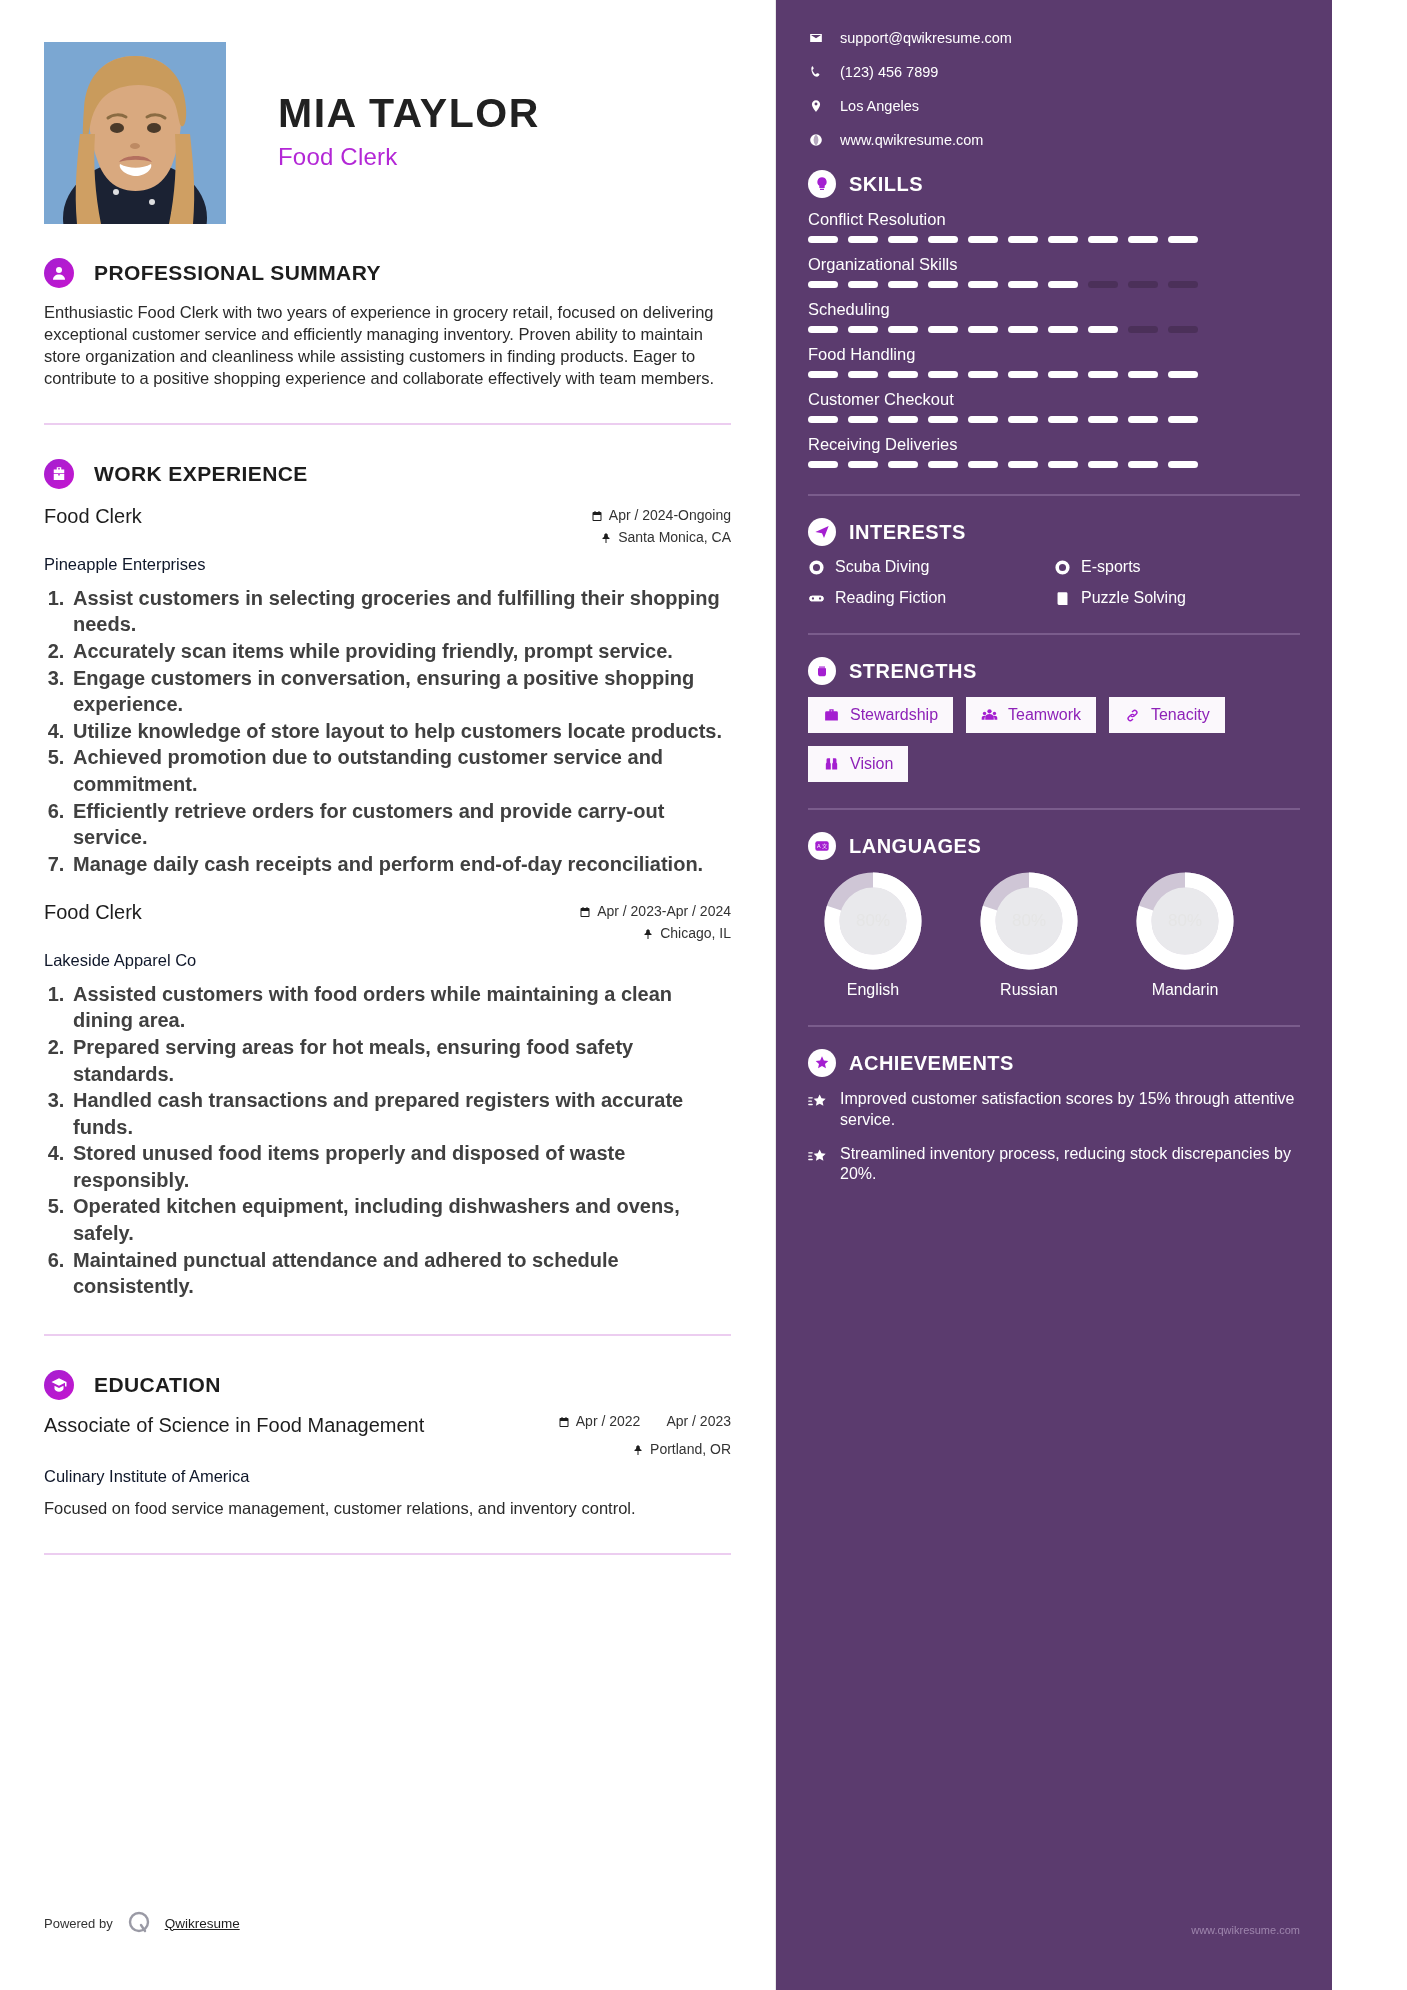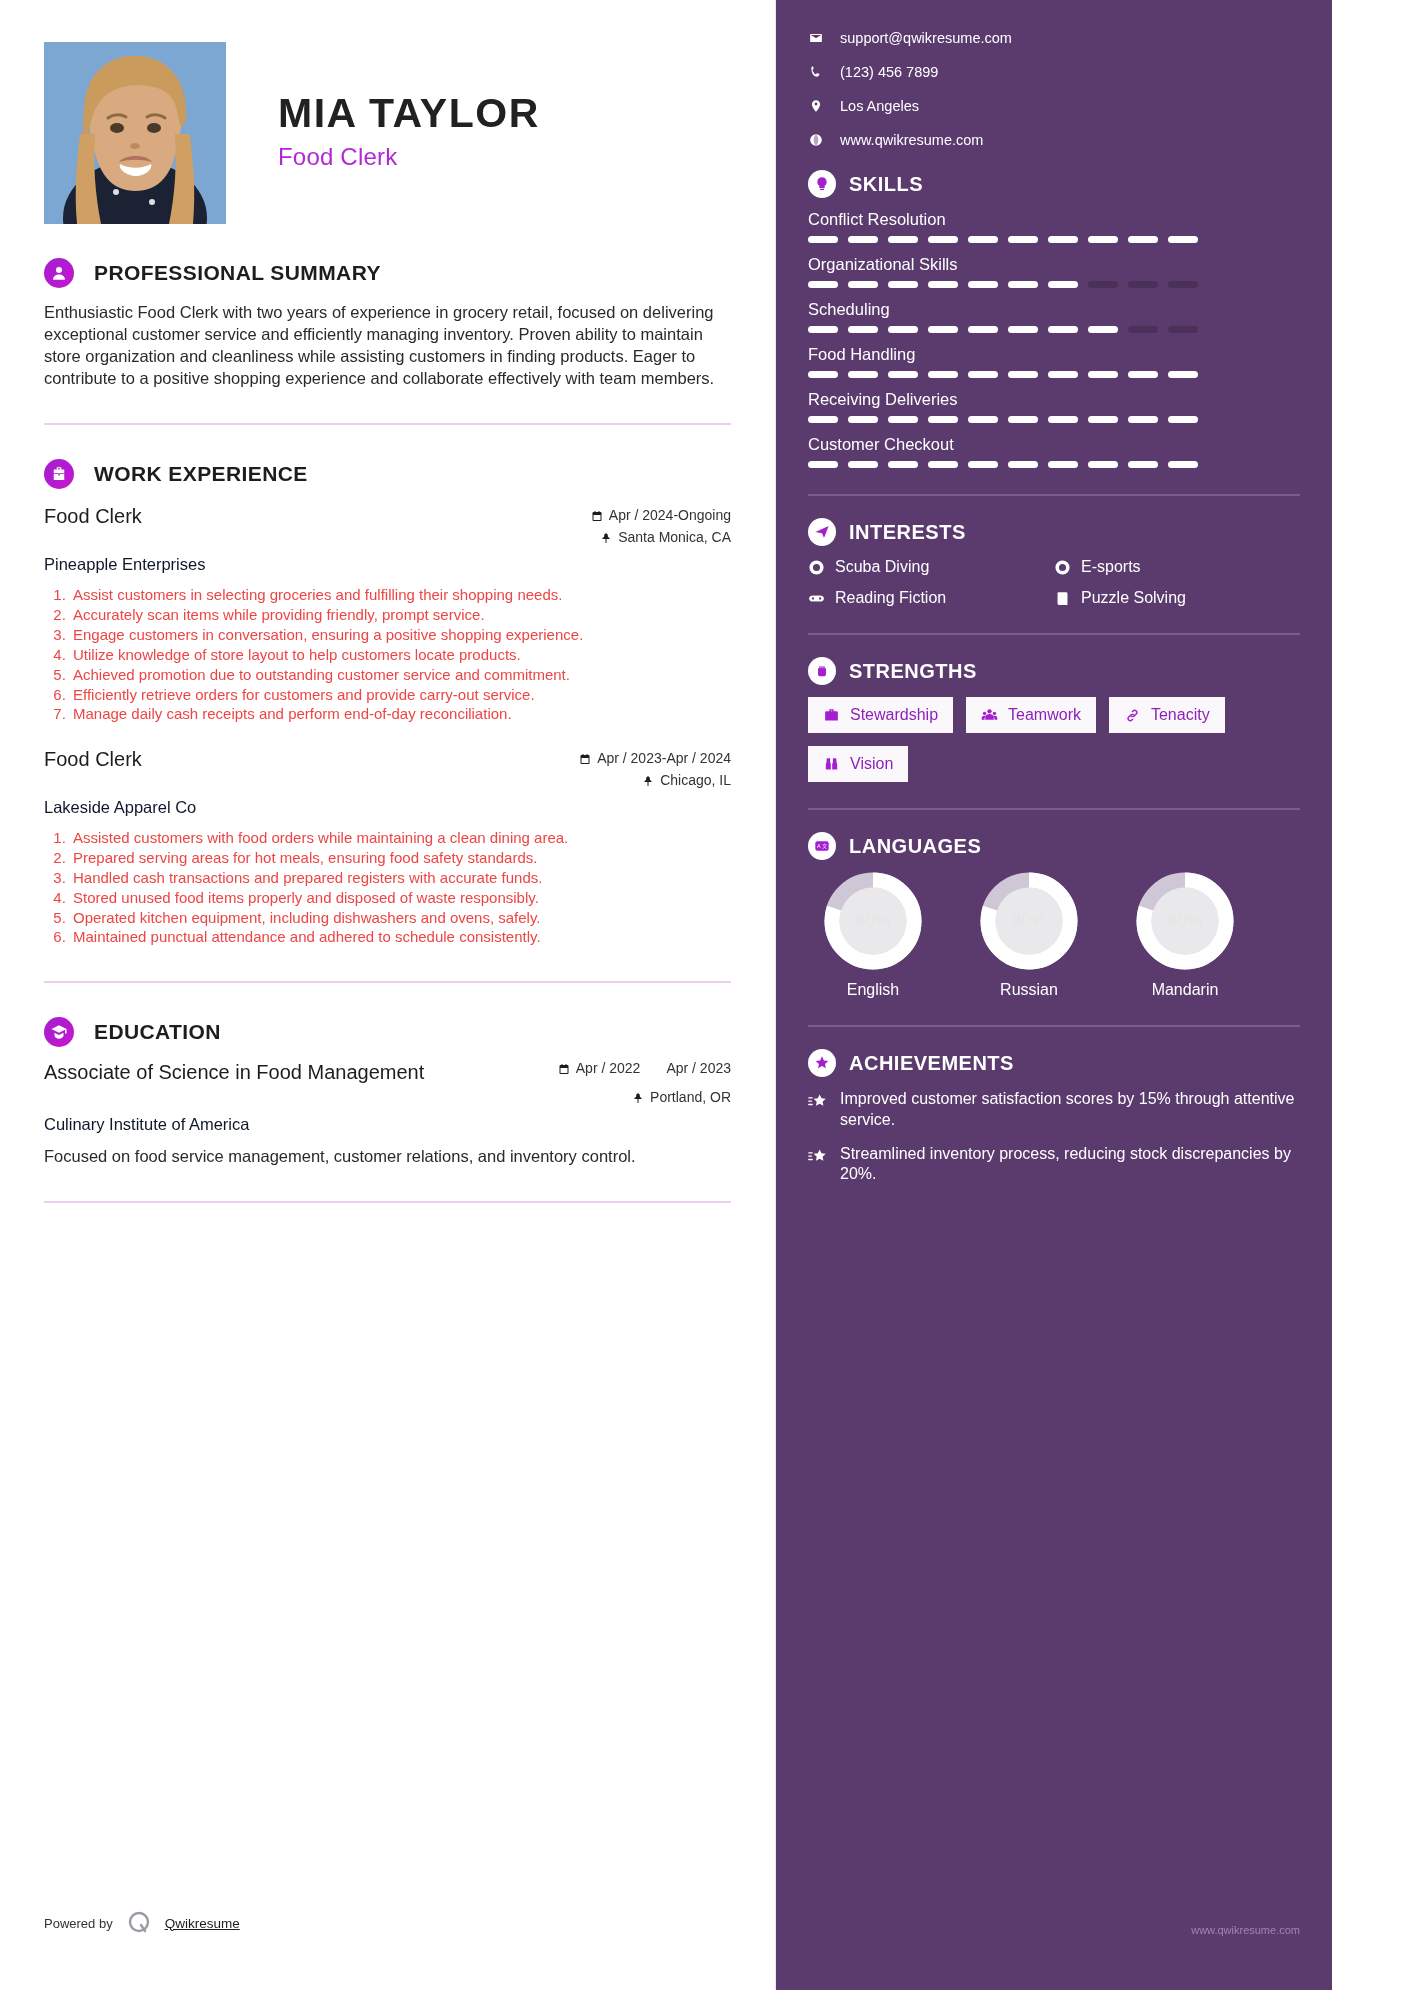--- a/index.html
+++ b/index.html
@@ -53,21 +53,21 @@
 
   .hr { height:2px; background:#eccdf0; margin:34px 0 0 0; }
 
   .job { margin-top:16px; }
   .job-top { display:flex; justify-content:space-between; align-items:flex-start; }
   .job-title { font-size:20px; color:#1d1d1d; }
   .job-meta { text-align:right; font-size:14px; color:#333; line-height:1.55;}
   .job-meta .ln { display:flex; align-items:center; justify-content:flex-end; gap:6px; white-space:nowrap;}
   .job-meta svg { width:12px; height:12px; fill:#1d1d1d; flex:0 0 auto;}
   .job-company { font-size:16.5px; color:#0f172a; margin-top:6px; }
-  ol.bullets { margin:11px 0 0 26px; font-size:15px; line-height:1.33; color:#ef4444;}
+  ol.bullets { margin:11px 0 0 26px; font-size:20px; line-height:1.33; color:#404040;font-weight:bold;}
   ol.bullets li { padding-left:3px; margin-bottom:0; }
 
   .edu-title { font-size:20px; color:#1d1d1d; line-height:1.2; max-width:430px;}
   .edu-meta-dates { display:flex; align-items:flex-start; gap:6px; font-size:14px; line-height:1.25;}
   .edu-dates-pair { display:flex; gap:26px; }
   .edu-desc { font-size:16.5px; line-height:1.34; color:#2a2a2a; margin-top:11px;}
 
   .footer {
     position:absolute; left:44px; bottom:54px;
     display:flex; align-items:center; gap:13px;
@@ -406,36 +406,36 @@
             <span class="dash"></span>
             <span class="dash"></span>
             <span class="dash"></span>
             <span class="dash"></span>
             <span class="dash"></span>
             <span class="dash"></span>
             <span class="dash"></span>
           </div>
         </div>
         <div class="skill">
+          <div class="skill-name">Customer Checkout</div>
+          <div class="dashes">
+            <span class="dash"></span>
+            <span class="dash"></span>
+            <span class="dash"></span>
+            <span class="dash"></span>
+            <span class="dash"></span>
+            <span class="dash"></span>
+            <span class="dash"></span>
+            <span class="dash"></span>
+            <span class="dash"></span>
+            <span class="dash"></span>
+          </div>
+        </div>
+        <div class="skill">
           <div class="skill-name">Receiving Deliveries</div>
-          <div class="dashes">
-            <span class="dash"></span>
-            <span class="dash"></span>
-            <span class="dash"></span>
-            <span class="dash"></span>
-            <span class="dash"></span>
-            <span class="dash"></span>
-            <span class="dash"></span>
-            <span class="dash"></span>
-            <span class="dash"></span>
-            <span class="dash"></span>
-          </div>
-        </div>
-        <div class="skill">
-          <div class="skill-name">Customer Checkout</div>
           <div class="dashes">
             <span class="dash"></span>
             <span class="dash"></span>
             <span class="dash"></span>
             <span class="dash"></span>
             <span class="dash"></span>
             <span class="dash"></span>
             <span class="dash"></span>
             <span class="dash"></span>
             <span class="dash"></span>

